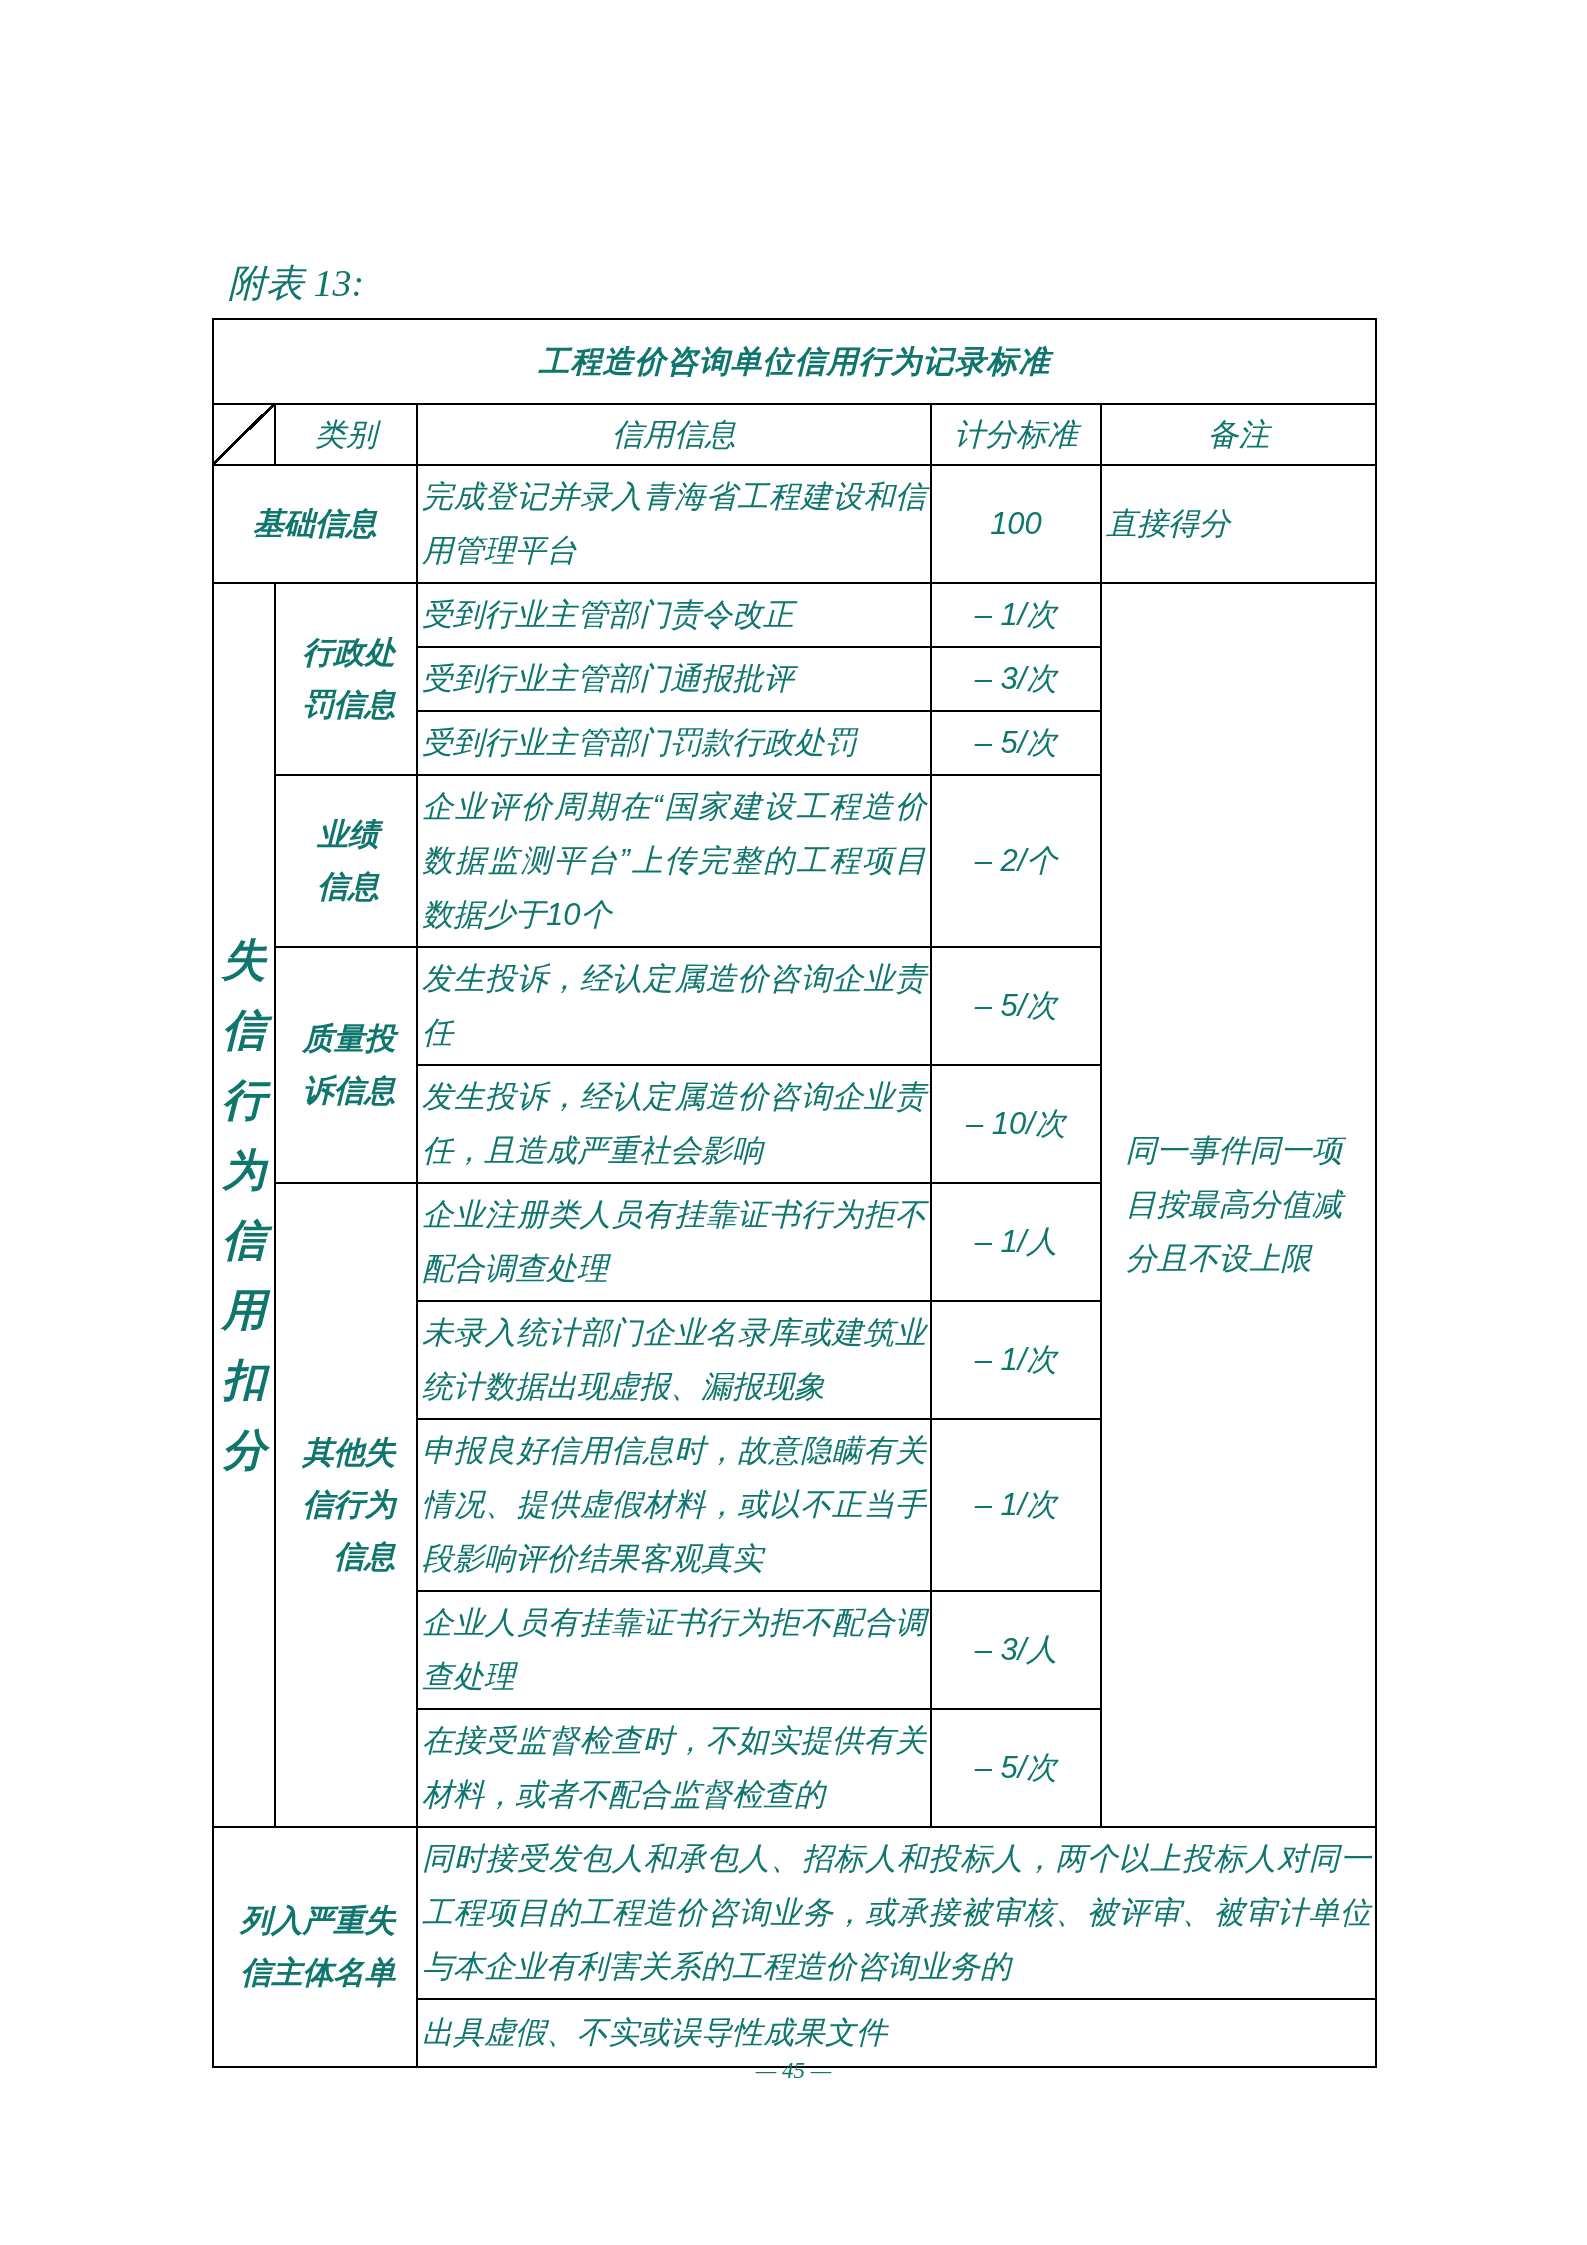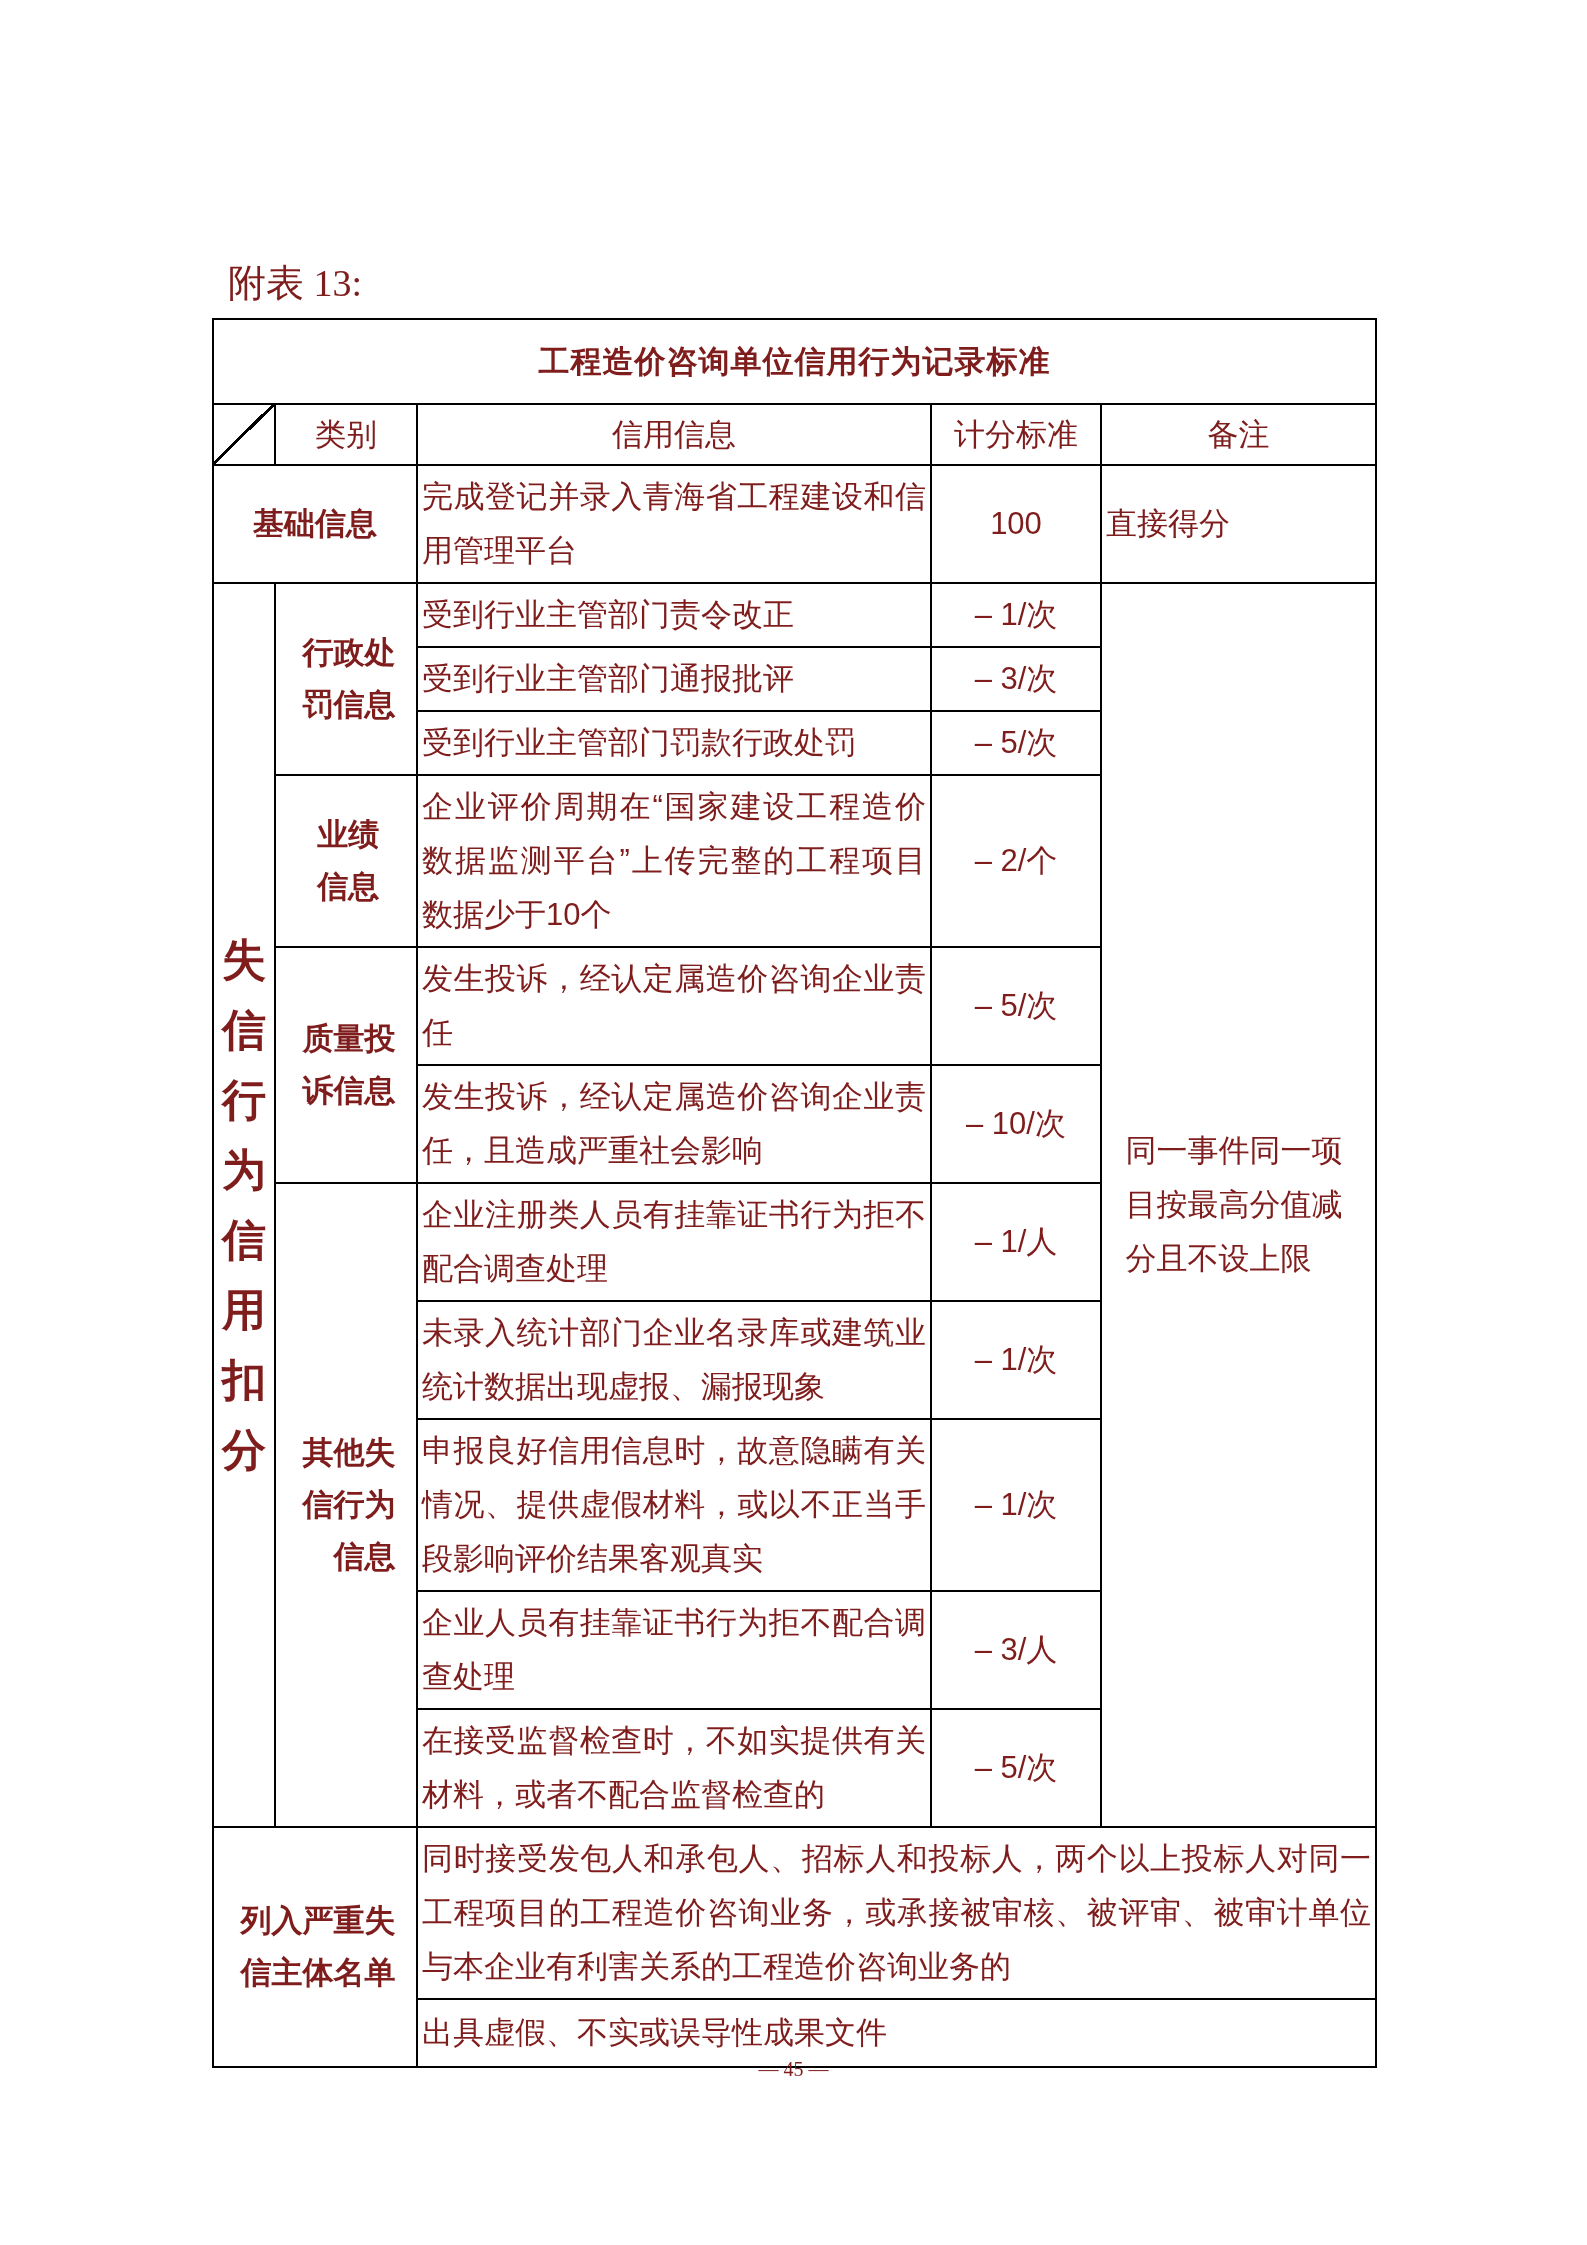--- a/index.html
+++ b/index.html
@@ -1,23 +1,24 @@
 <!DOCTYPE html>
 <html><head>
 <meta charset="utf-8">
 <style>
   html, body { margin: 0; padding: 0; }
   .page {
     position: relative;
     width: 1587px;
     height: 2245px;
     background: #ffffff;
-    color: #7f1d1d;
+    color: #0f766e;
     font-family: "Liberation Sans", sans-serif;
     overflow: hidden;
+    font-style: italic;
   }
   .caption {
     position: absolute;
     left: 228px;
     top: 258px;
     font-family: "Liberation Serif", serif;
     font-size: 38px;
     white-space: nowrap;
   }
   table.credit {
@@ -108,21 +109,21 @@
     font-weight: bold;
     font-size: 44px;
   }
   .footer {
     position: absolute;
     left: 212px;
     width: 1163px;
     top: 2058px;
     text-align: center;
     font-family: "Liberation Serif", serif;
-    font-size: 20px;
+    font-size: 23px;
   }
 </style>
 </head>
 <body>
 
 <div class="page">
 
   <div class="caption">附表 13:</div>
 
   <table class="credit">

